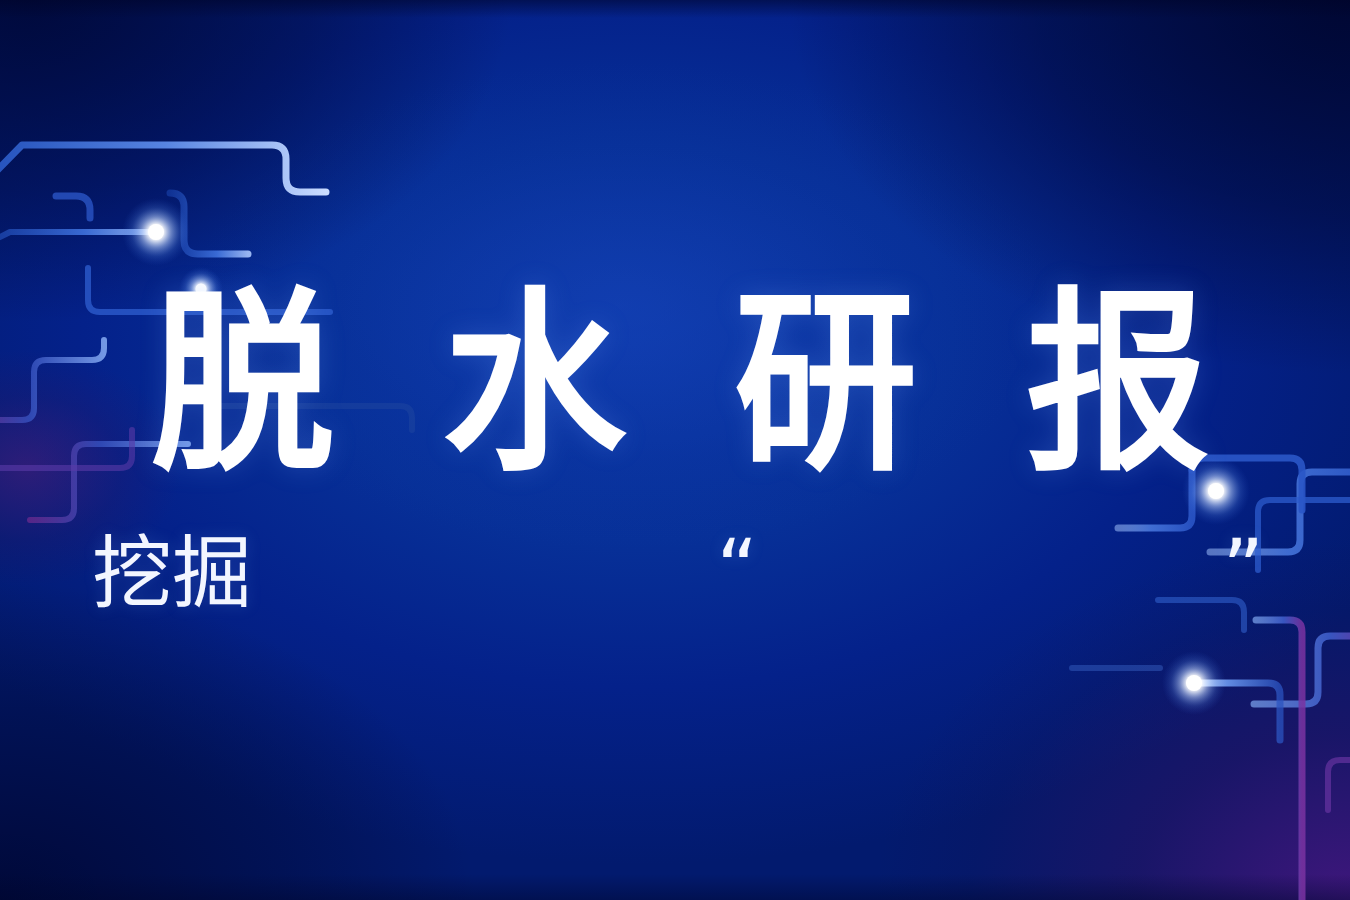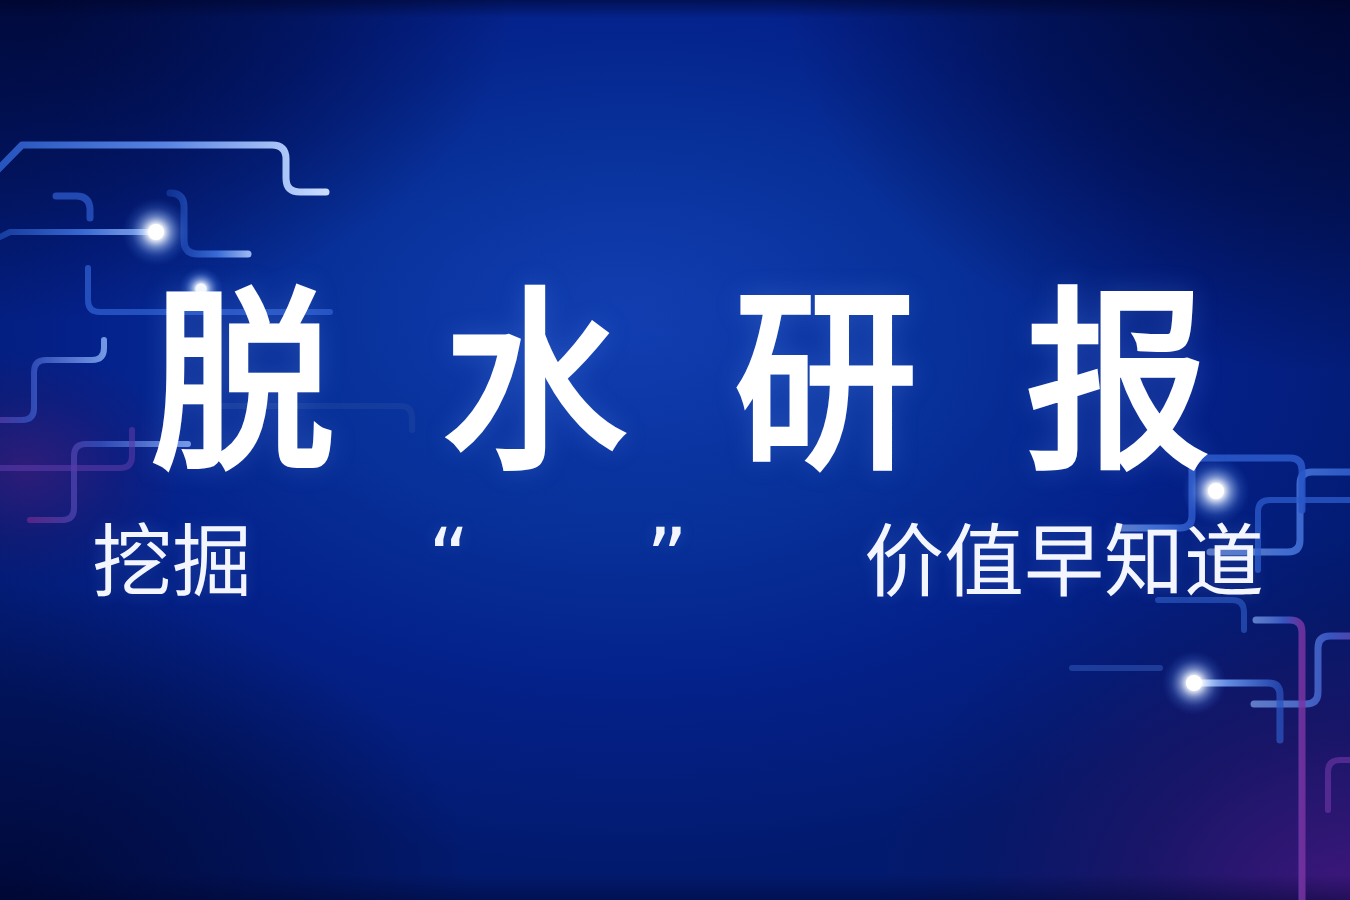--- a/index.html
+++ b/index.html
@@ -95,21 +95,21 @@
   }
   .headline span {
     display: inline-block;
     transform: scaleY(1.06) scaleX(0.99);
     transform-origin: center center;
   }
 
   .subline {
     position: absolute;
     left: 92px;
-    top: 515px;
+    top: 526px;
     width: 1172px;
     height: 96px;
     display: flex;
     align-items: center;
     justify-content: space-between;
     color: #f3f6ff;
     font-family: "DejaVu Sans", "Liberation Sans", sans-serif;
     font-weight: normal;
     font-size: 80px;
     line-height: 1;
@@ -245,17 +245,16 @@
       <span>脱</span>
       <span>水</span>
       <span>研</span>
       <span>报</span>
     </div>
 
     <div class="subline">
       <span>挖掘</span>
       <span class="quote">“</span>
       <span class="quote">”</span>
-      <span>价值早知道</span>
     </div>
 
   </div>
 </div>
 
 </body></html>

